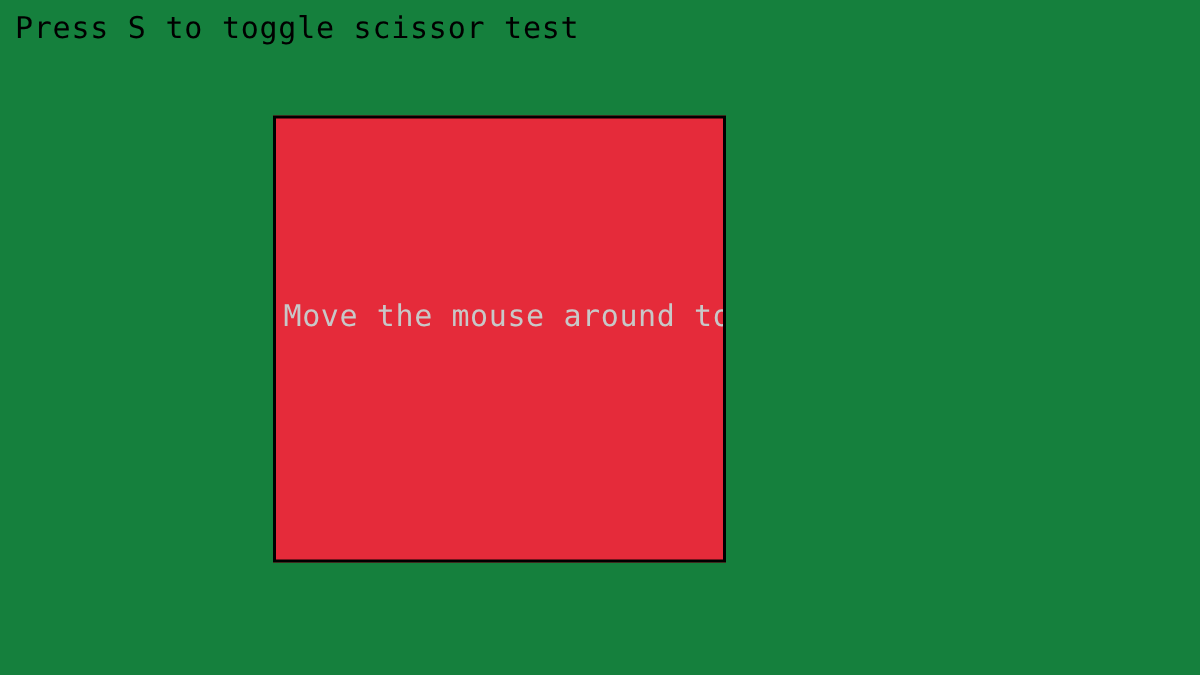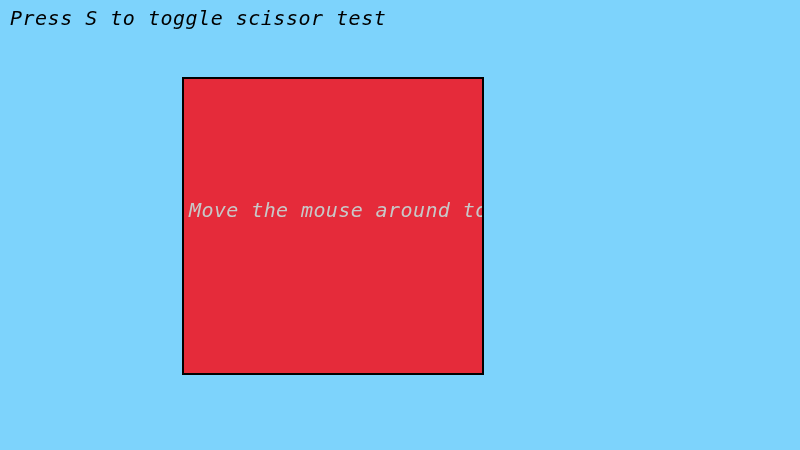--- a/index.html
+++ b/index.html
@@ -14,22 +14,21 @@
     background: #f4f4f4;
     font-family: "DejaVu Sans Mono", "Liberation Mono", monospace;
     -webkit-font-smoothing: none;
     font-smooth: never;
   }
 
   #app {
     position: relative;
     width: 800px;
     height: 450px;
-    background: #7dd3fc;
-    font-style: italic;
+    background: #15803d;
   }
 
   
   .hint-text {
     position: absolute;
     left: 10px;
     top: 6px;
     font-family: "DejaVu Sans Mono", "Liberation Mono", monospace;
     font-size: 20px;
     line-height: 24px;

